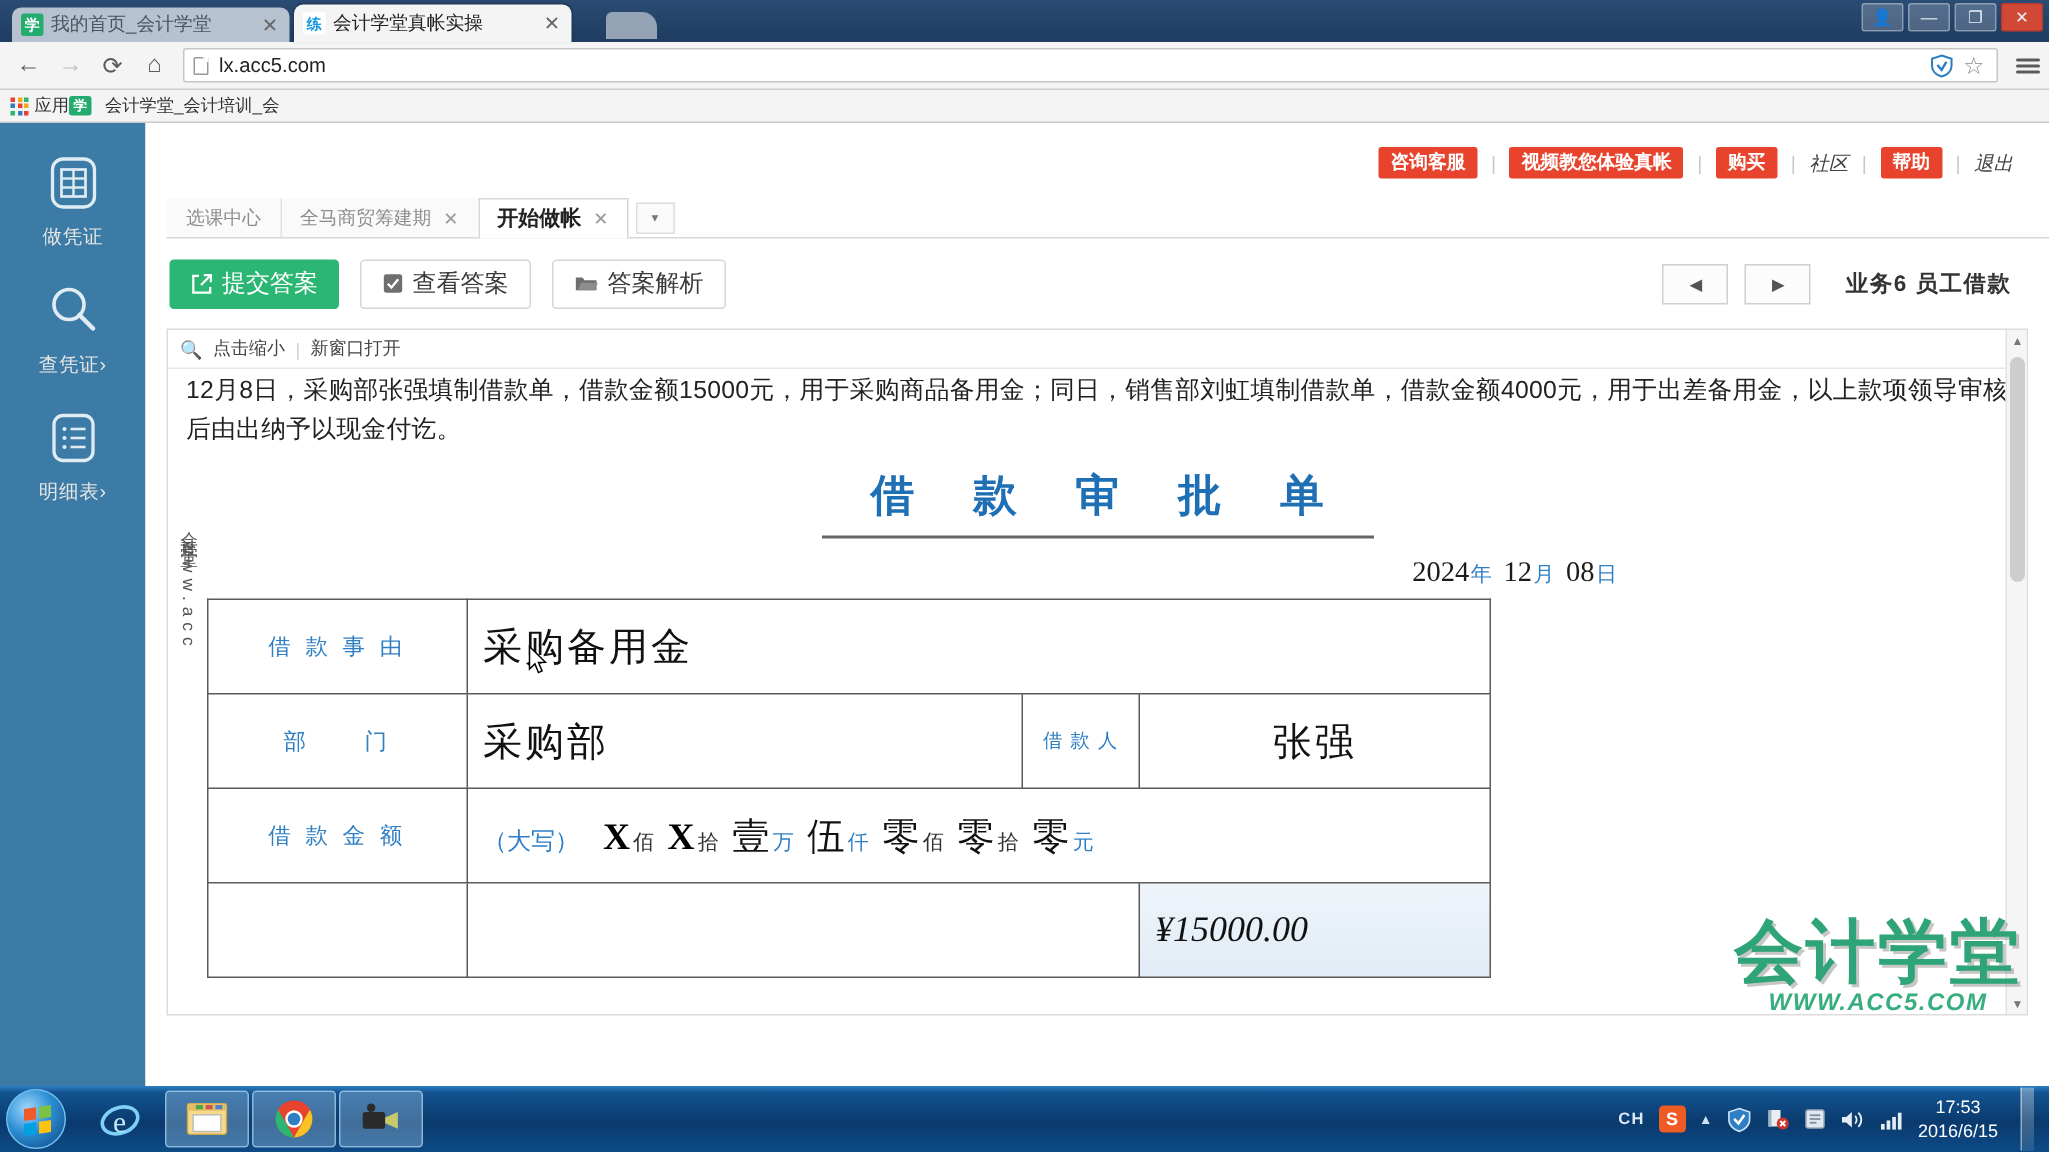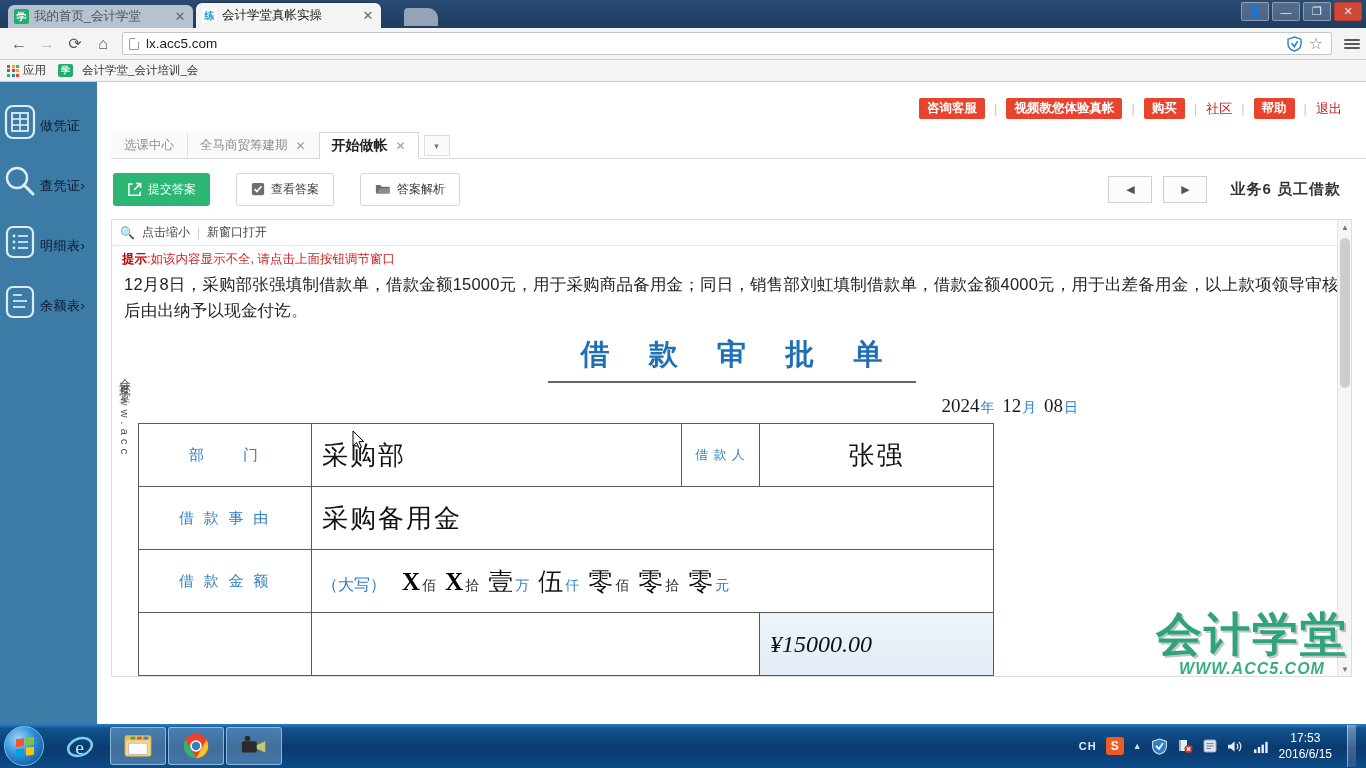--- a/index.html
+++ b/index.html
@@ -68,57 +68,57 @@
     border-left:4px solid transparent; border-top:4px solid #fff;
     border-right:0; box-sizing:border-box;
   }
   .omnibox .url { flex:1 1 auto; }
   .omni-icons { display:flex; align-items:center; gap:7px; padding-right:2px; }
   .menu-icon { display:flex; flex-direction:column; gap:2px; width:16px; margin-left:4px; }
   .menu-icon i { display:block; height:2px; background:#5a5a5a; border-radius:1px; }
 
   .bookmarkbar {
     height:22px; background:#f4f4f4; border-bottom:1px solid #c9c9c9;
-    display:flex; align-items:center; padding:0 7px; gap:12px; font-size:11.5px; color:#333;
+    display:flex; align-items:center; padding:0 7px; font-size:11.5px; color:#333;
   }
   .bm { display:flex; align-items:center; gap:4px; }
   .apps-grid { display:grid; grid-template-columns:repeat(3,3px); gap:1.5px; }
   .apps-grid i { width:3px; height:3px; display:block; }
 
   
   #page { position:relative; width:1366px; height:642px; background:#fff; overflow:hidden; }
 
   .sidebar {
     position:absolute; left:0; top:0; width:97px; height:642px;
     background:#3b7ba5;
   }
   .side-item {
-    display:flex; flex-direction:row; align-items:center;
-    padding-top:20px; color:#0f172a; cursor:default;
+    display:flex; flex-direction:column; align-items:center;
+    padding-top:20px; color:#e5e5e5; cursor:default;
   }
   .side-ico { width:40px; height:40px; opacity:.95; }
   .side-label { font-size:13px; margin-top:7px; letter-spacing:.5px; white-space:nowrap; }
 
   .content { position:absolute; left:97px; top:0; right:0; bottom:0; background:#fff; }
 
   .topbar { height:50px; position:relative; }
   .greet {
     position:absolute; left:16px; top:10px; font-size:21px; font-weight:bold; color:#1d1d1d;
   }
   .greet .svip { font-size:13px; color:#d3a22a; font-weight:normal; margin-left:6px; }
   .topnav {
     position:absolute; right:24px; top:16px; display:flex; align-items:center;
     gap:9px; font-size:13px; color:#444;
   }
   .tn-red {
     background:#e8432d; color:#fff; padding:2px 8px; border-radius:2px;
     font-weight:bold; font-size:12.5px;
   }
   .tn-sep { color:#c8c8c8; }
-  .tn-plain { color:#b91c1c; }
+  .tn-plain { color:#404040;font-style:italic; }
 
   .sub-tabs {
     height:27px; margin-left:14px; border-bottom:1px solid #d8d8d8;
     display:flex; align-items:flex-end;
   }
   .stab {
     height:26px; padding:0 12px; display:flex; align-items:center; gap:8px;
     font-size:12.5px; color:#8d8d8d; border:1px solid transparent; border-bottom:none;
     background:#fafafa;
   }
@@ -130,21 +130,21 @@
   .stab .x { color:#999; font-size:12px; }
   .stab-more {
     width:26px; height:21px; border:1px solid #ddd; margin-left:5px; margin-bottom:2px;
     display:flex; align-items:center; justify-content:center; color:#777; font-size:9px;
     background:#fafafa;
   }
 
   .actionbar { height:60px; display:flex; align-items:center; padding:0 16px; position:relative; }
   .btn {
     display:inline-flex; align-items:center; gap:6px; height:33px; padding:0 14px;
-    border-radius:3px; font-size:12px; margin-right:26px; cursor:default;
+    border-radius:3px; font-size:16px; margin-right:14px; cursor:default;
   }
   .btn-primary { background:#2bb673; color:#fff; }
   .btn-light { background:#fff; border:1px solid #d6d6d6; color:#3a3a3a; }
   .nav-arrows { position:absolute; right:25px; display:flex; align-items:center; gap:11px; }
   .arrow-btn {
     width:44px; height:27px; border:1px solid #d0d0d0; background:#fcfcfc;
     display:flex; align-items:center; justify-content:center; color:#555; font-size:11px;
   }
   .biz-title { font-size:15px; color:#333; font-weight:bold; margin-left:12px; letter-spacing:1px; }
 
@@ -395,31 +395,20 @@
             <line x1="18" y1="14" x2="28" y2="14" stroke="#e9f3f9" stroke-width="1.7"></line>
           <circle cx="14" cy="20" r="1.4" fill="#e9f3f9"></circle>
             <line x1="18" y1="20" x2="28" y2="20" stroke="#e9f3f9" stroke-width="1.7"></line>
           <circle cx="14" cy="26" r="1.4" fill="#e9f3f9"></circle>
             <line x1="18" y1="26" x2="28" y2="26" stroke="#e9f3f9" stroke-width="1.7"></line>
         </svg>
         <div class="side-label">
           <span>明细表</span><span>›</span>
         </div>
       </div>
-      <div class="side-item">
-        <svg class="side-ico" viewBox="0 0 40 40">
-          <rect x="7" y="5" width="26" height="30" rx="6" fill="none" stroke="#e9f3f9" stroke-width="2.2"></rect>
-          <line x1="13" y1="13" x2="22" y2="13" stroke="#e9f3f9" stroke-width="1.7"></line>
-          <line x1="13" y1="19" x2="27" y2="19" stroke="#e9f3f9" stroke-width="1.7"></line>
-          <line x1="13" y1="25" x2="25" y2="25" stroke="#e9f3f9" stroke-width="1.7"></line>
-        </svg>
-        <div class="side-label">
-          <span>余额表</span><span>›</span>
-        </div>
-      </div>
     </div>
 
     <div class="content">
 
       <div class="topbar">
         <div class="topnav">
           <span class="tn-red">咨询客服</span>
           <span class="tn-sep">|</span>
           <span class="tn-red">视频教您体验真帐</span>
           <span class="tn-sep">|</span>
@@ -485,23 +474,20 @@
       </div>
 
       <div class="panel">
         <div class="panel-tools">
           <span class="zoom-ico">🔍</span>
           <span>点击缩小</span>
           <span class="tool-sep">|</span>
           <span>新窗口打开</span>
         </div>
 
-        <div class="hint">
-          <b>提示</b><span>:如该内容显示不全, 请点击上面按钮调节窗口</span>
-        </div>
 
         <div class="desc">12月8日，采购部张强填制借款单，借款金额15000元，用于采购商品备用金；同日，销售部刘虹填制借款单，借款金额4000元，用于出差备用金，以上款项领导审核后由出纳予以现金付讫。</div>
 
         <div class="docarea">
           <div class="doc-title">借 款 审 批 单</div>
           <div class="doc-rule"></div>
           <div class="doc-date">
             <span>2024</span><s>年</s>
             <span>12</span><s>月</s>
             <span>08</span><s>日</s>
@@ -511,28 +497,28 @@
 
           <table class="form">
             <colgroup>
               <col style="width:173px">
                 <col style="width:370px">
               <col style="width:78px">
                 <col style="width:234px">
             </colgroup>
             <tbody>
                 <tr>
+              <td class="lbl">借 款 事 由</td>
+              <td class="hand" colspan="3">采购备用金</td>
+            </tr>
+            <tr>
               <td class="lbl">部　　门</td>
               <td class="hand">采购部</td>
               <td class="lbl" style="letter-spacing:1px;font-size:13px;">借 款 人</td>
               <td class="hand center">张强</td>
-            </tr>
-            <tr>
-              <td class="lbl">借 款 事 由</td>
-              <td class="hand" colspan="3">采购备用金</td>
             </tr>
             <tr>
               <td class="lbl">借 款 金 额</td>
               <td class="amount-row" colspan="3" style="white-space:nowrap;">
                 <span class="amt-cap">（大写）</span><span class="amt-x">X</span><span class="amt-u dark">佰</span><span class="amt-x">X</span><span class="amt-u dark">拾</span><span class="amt-d">壹</span><span class="amt-u">万</span><span class="amt-d">伍</span><span class="amt-u">仟</span><span class="amt-d">零</span><span class="amt-u dark">佰</span><span class="amt-d">零</span><span class="amt-u dark">拾</span><span class="amt-d">零</span><span class="amt-u">元</span>
               </td>
             </tr>
             <tr>
               <td></td>
               <td colspan="2"></td>

